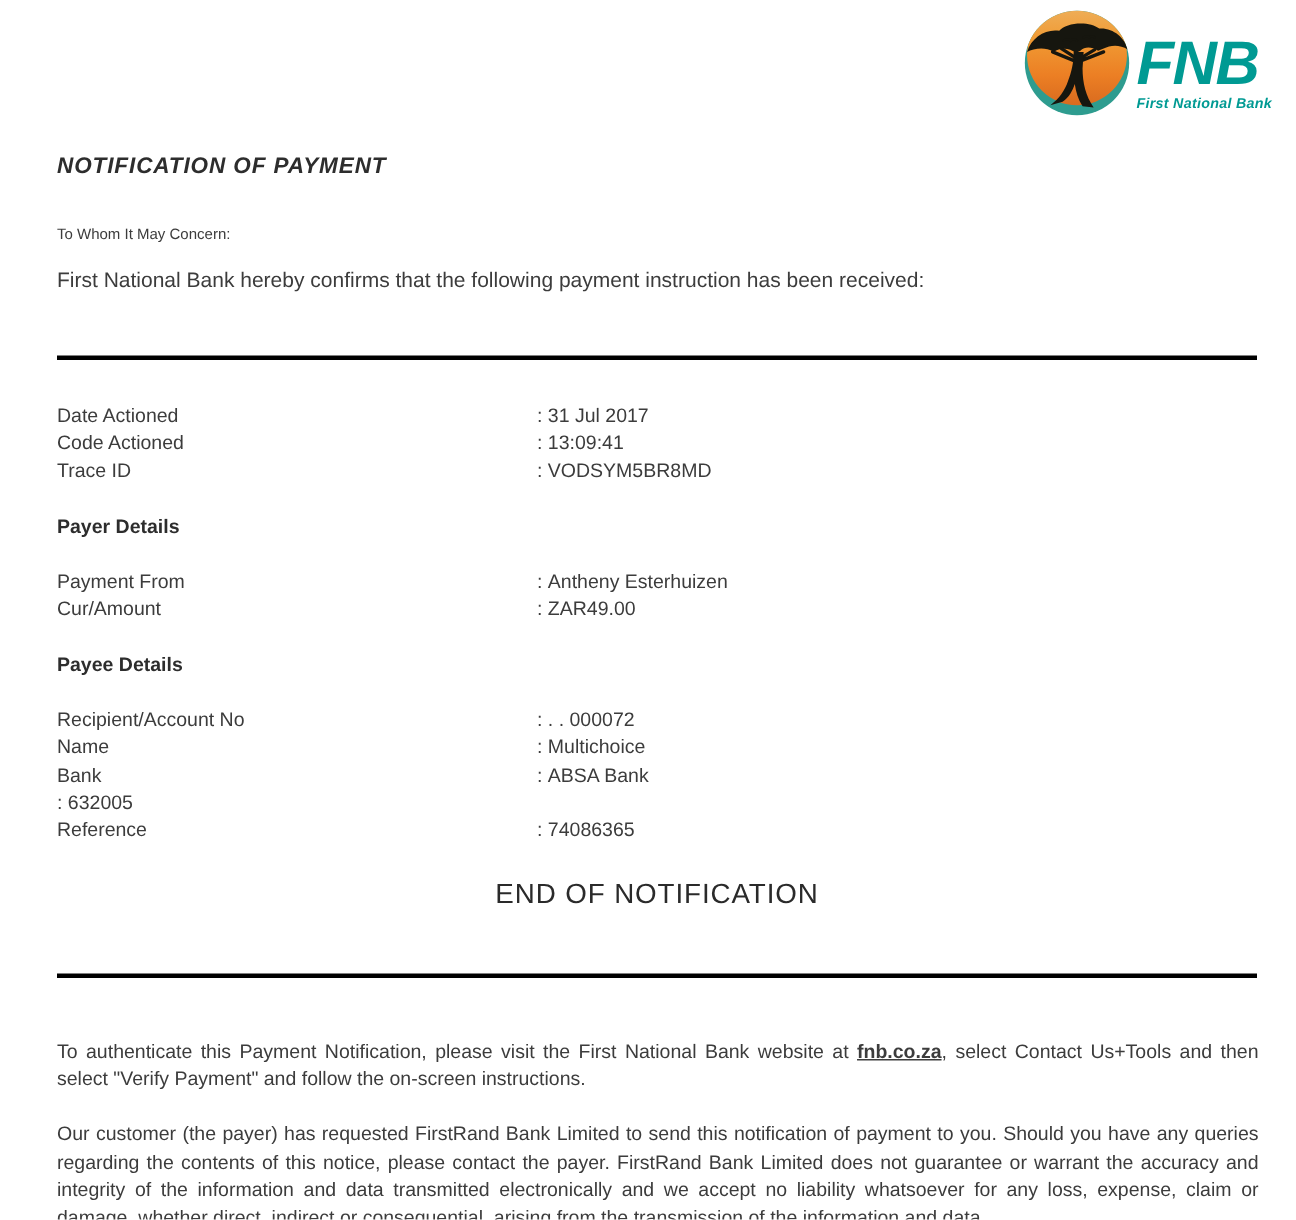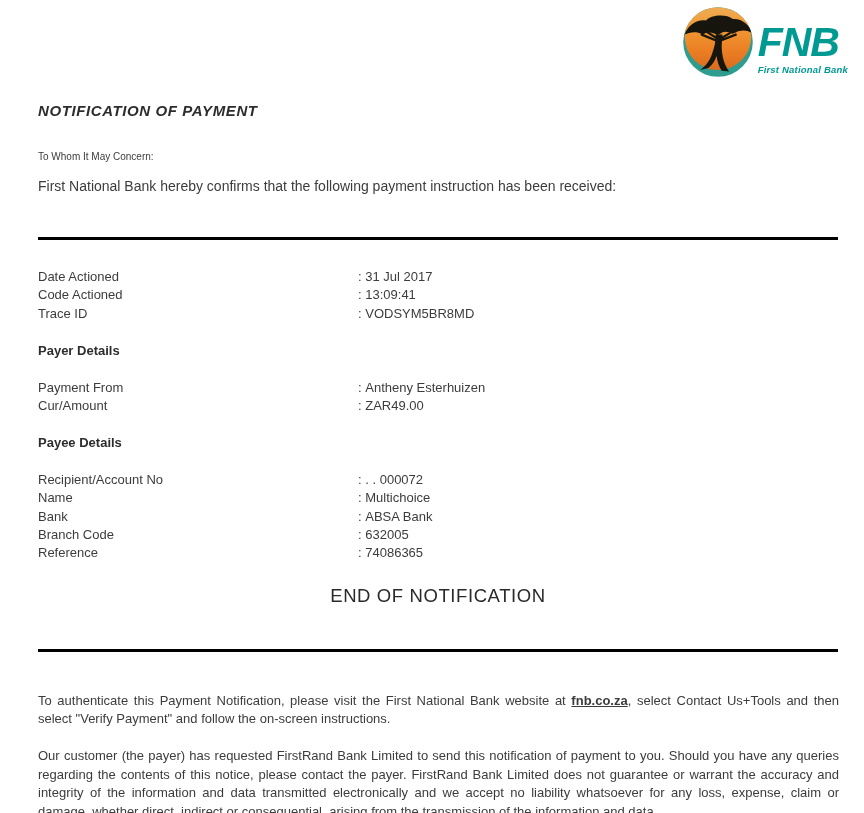--- a/index.html
+++ b/index.html
@@ -228,21 +228,20 @@
       <span class="label">Name</span>
         <span class="colon">: </span>
         <span class="value">Multichoice</span>
     </div>
     <div class="row">
       <span class="label">Bank</span>
         <span class="colon">: </span>
         <span class="value">ABSA Bank</span>
     </div>
     <div class="row">
-      <span class="label">Branch Code</span>
         <span class="colon">: </span>
         <span class="value">632005</span>
     </div>
     <div class="row">
       <span class="label">Reference</span>
         <span class="colon">: </span>
         <span class="value">74086365</span>
     </div>
   </div>
 

